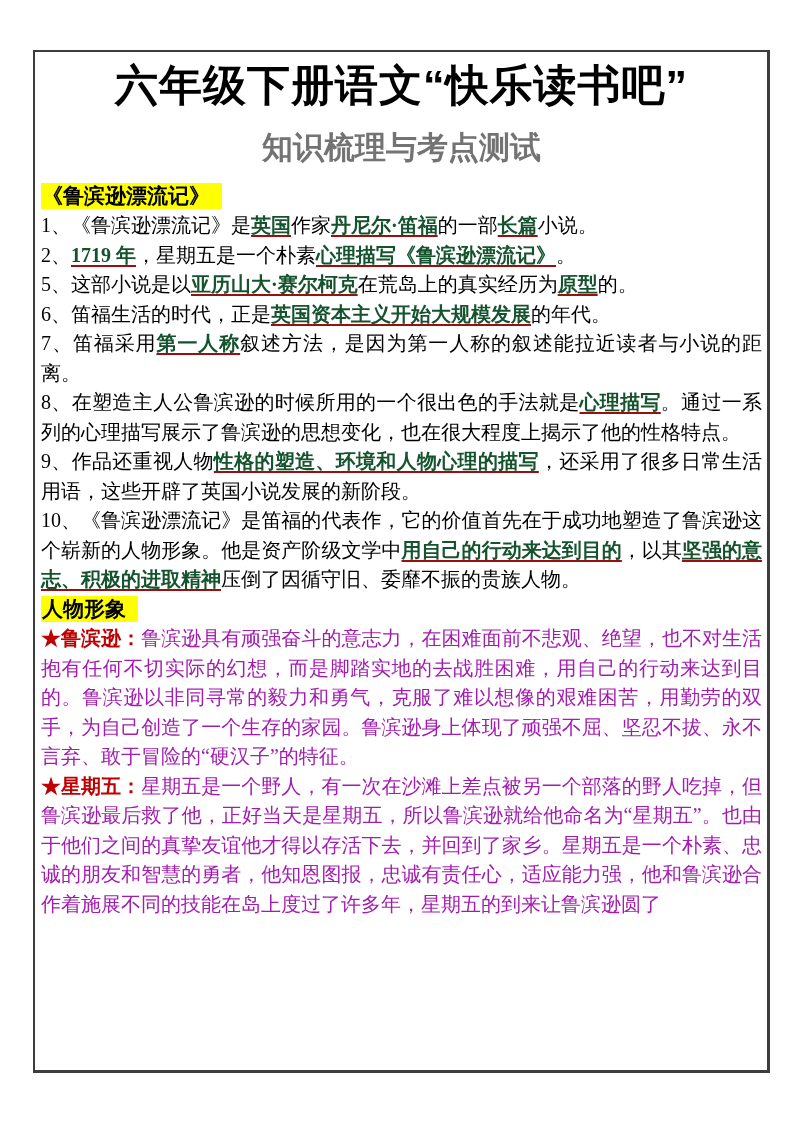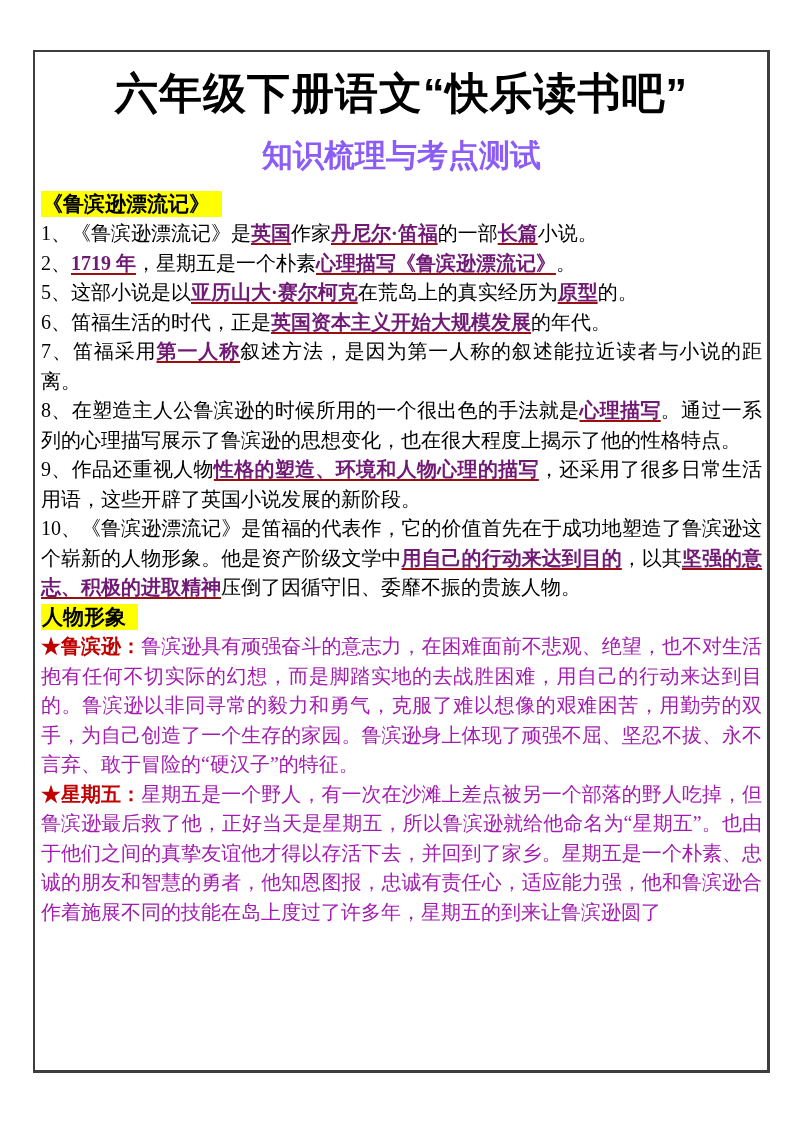--- a/index.html
+++ b/index.html
@@ -29,28 +29,28 @@
     overflow: hidden;
   }
   .title {
     font-family: "Liberation Sans", "DejaVu Sans", sans-serif;
     font-weight: bold;
     font-size: 43px;
     letter-spacing: 1px;
     line-height: 1.3;
     text-align: center;
     color: #000000;
-    margin: 8px 0 0 0;
+    margin: 0 0 0 0;
   }
   .subtitle {
     font-family: "Liberation Sans", "DejaVu Sans", sans-serif;
     font-weight: bold;
     font-size: 31px;
     text-align: center;
-    color: #8b5cf6;
+    color: #737373;
     margin: 13px 0 13px 0;
   }
   .doc-body {
     font-size: 20px;
     line-height: 29.5px;
   }
   .sec-heading {
     font-size: 21px;
     font-weight: bold;
     line-height: 29.5px;
@@ -60,21 +60,21 @@
     background: #ffff00;
     padding: 1px 12px 1px 1px;
   }
   .para {
     margin: 0;
     text-align: justify;
     color: #000000;
   }
   .seg-normal { color: #000000; }
   .seg-red {
-    color: #701a75;
+    color: #14532d;
     font-weight: bold;
     text-decoration: underline;
     text-decoration-color: #9a1010;
     text-underline-offset: 3px;
   }
   .seg-blue { color: #a21caf; }
   .seg-label {
     color: #c00000;
     font-weight: bold;
   }

